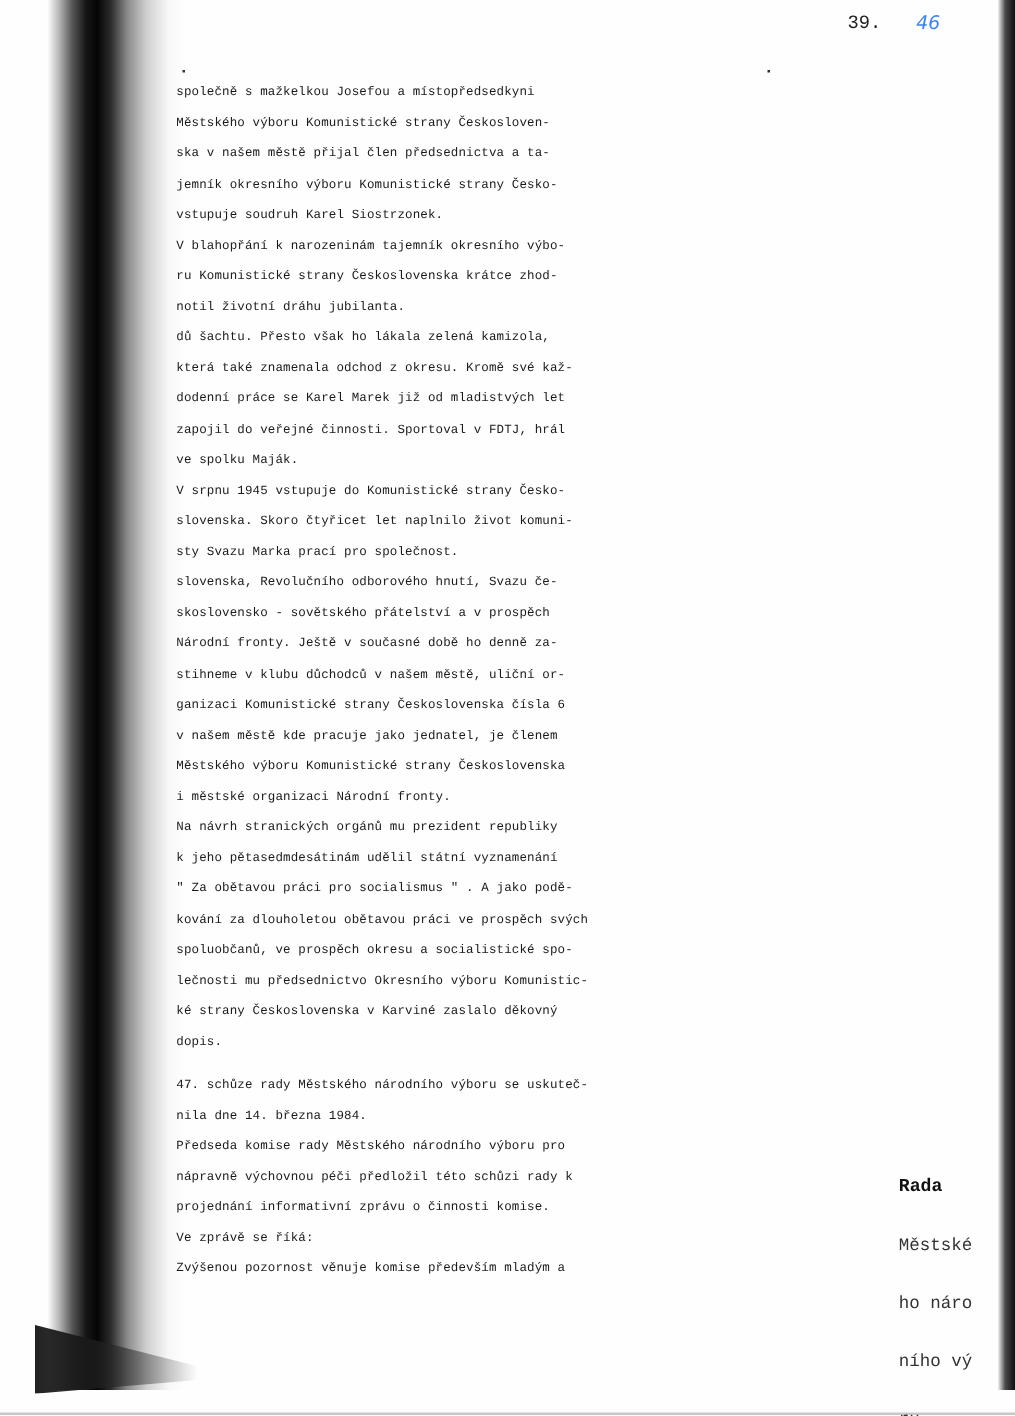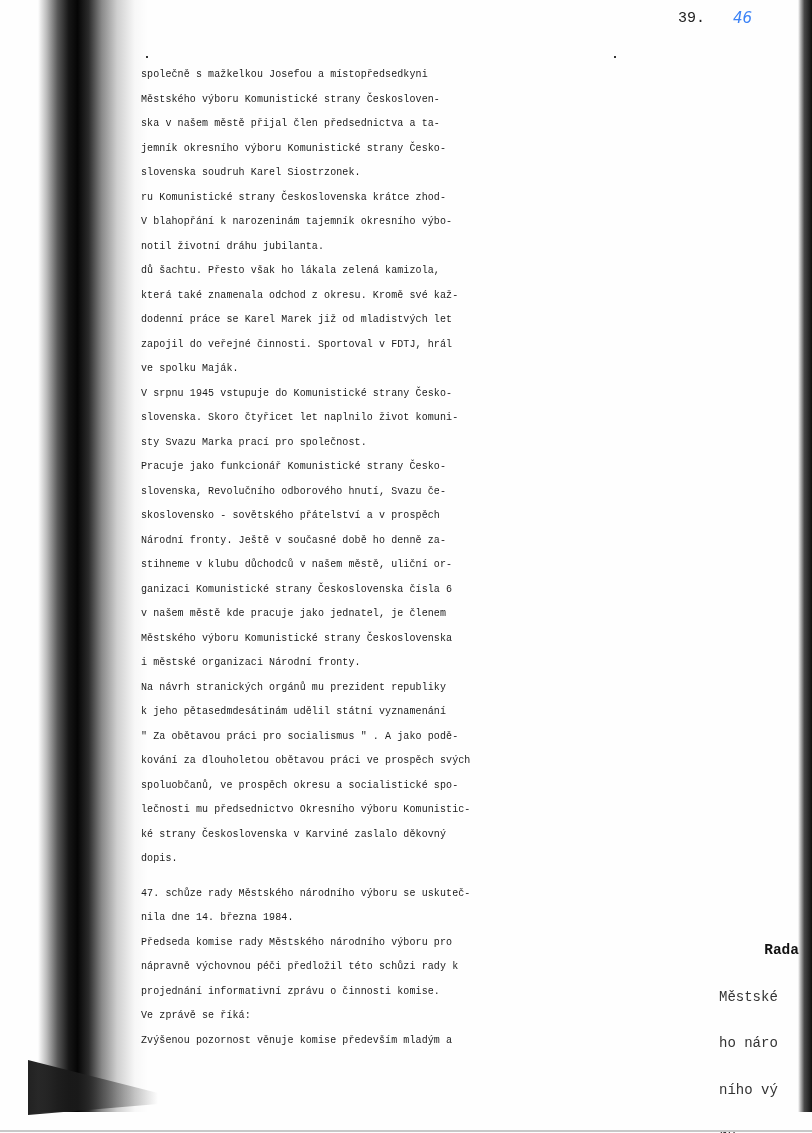--- a/index.html
+++ b/index.html
@@ -113,21 +113,20 @@
       width: 80px;
       font-size: 14px;
       line-height: 15.5px;
       white-space: pre;
       color: #333;
     }
     .margin-note .head {
       font-weight: bold;
       color: #111;
       font-size: 14.5px;
-      text-align: right;
     }
   </style>
 </head>
 <body>
 
 <div class="page">
   <div class="binding-shadow"></div>
   <div class="binding-shadow-bottom"></div>
   <div class="right-shadow"></div>
   <div class="bottom-line"></div>
@@ -136,33 +135,32 @@
   <div class="page-number-handwritten">46</div>
 
   <div class="dot" style="left:146px; top:56px;"></div>
   <div class="dot" style="left:614px; top:56px;"></div>
 
   <div class="text-block">
     <div class="line">společně s mažkelkou Josefou a místopředsedkyni</div>
     <div class="line">Městského výboru Komunistické strany Českosloven-</div>
     <div class="line">ska v našem městě přijal člen předsednictva a ta-</div>
     <div class="line">jemník okresního výboru Komunistické strany Česko-</div>
-    <div class="line">slovenska soudruh Karel Siostrzonek.</div>
+    <div class="line">vstupuje soudruh Karel Siostrzonek.</div>
+    <div class="line">V blahopřání k narozeninám tajemník okresního výbo-</div>
     <div class="line">ru Komunistické strany Československa krátce zhod-</div>
-    <div class="line">V blahopřání k narozeninám tajemník okresního výbo-</div>
     <div class="line">notil životní dráhu jubilanta.</div>
     <div class="line">dů šachtu. Přesto však ho lákala zelená kamizola,</div>
     <div class="line">která také znamenala odchod z okresu. Kromě své kaž-</div>
     <div class="line">dodenní práce se Karel Marek již od mladistvých let</div>
     <div class="line">zapojil do veřejné činnosti. Sportoval v FDTJ, hrál</div>
     <div class="line">ve spolku Maják.</div>
     <div class="line">V srpnu 1945 vstupuje do Komunistické strany Česko-</div>
     <div class="line">slovenska. Skoro čtyřicet let naplnilo život komuni-</div>
     <div class="line">sty Svazu Marka prací pro společnost.</div>
-    <div class="line">Pracuje jako funkcionář Komunistické strany Česko-</div>
     <div class="line">slovenska, Revolučního odborového hnutí, Svazu če-</div>
     <div class="line">skoslovensko - sovětského přátelství a v prospěch</div>
     <div class="line">Národní fronty. Ještě v současné době ho denně za-</div>
     <div class="line">stihneme v klubu důchodců v našem městě, uliční or-</div>
     <div class="line">ganizaci Komunistické strany Československa čísla 6</div>
     <div class="line">v našem městě kde pracuje jako jednatel, je členem</div>
     <div class="line">Městského výboru Komunistické strany Československa</div>
     <div class="line">i městské organizaci Národní fronty.</div>
     <div class="line">Na návrh stranických orgánů mu prezident republiky</div>
     <div class="line">k jeho pětasedmdesátinám udělil státní vyznamenání</div>

